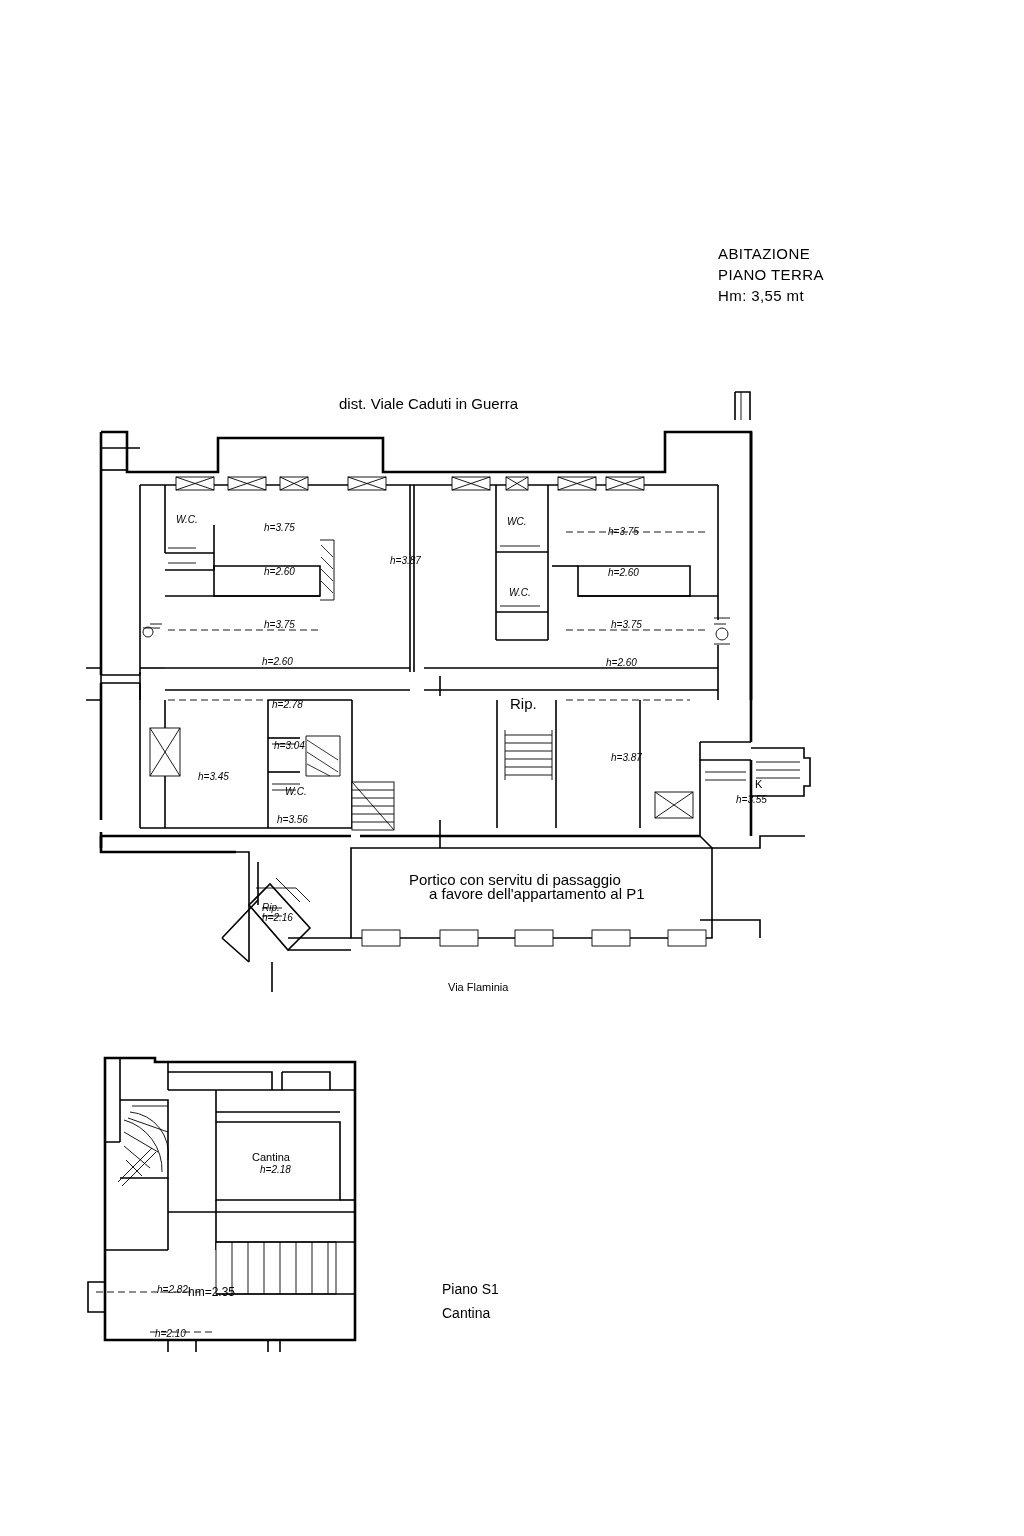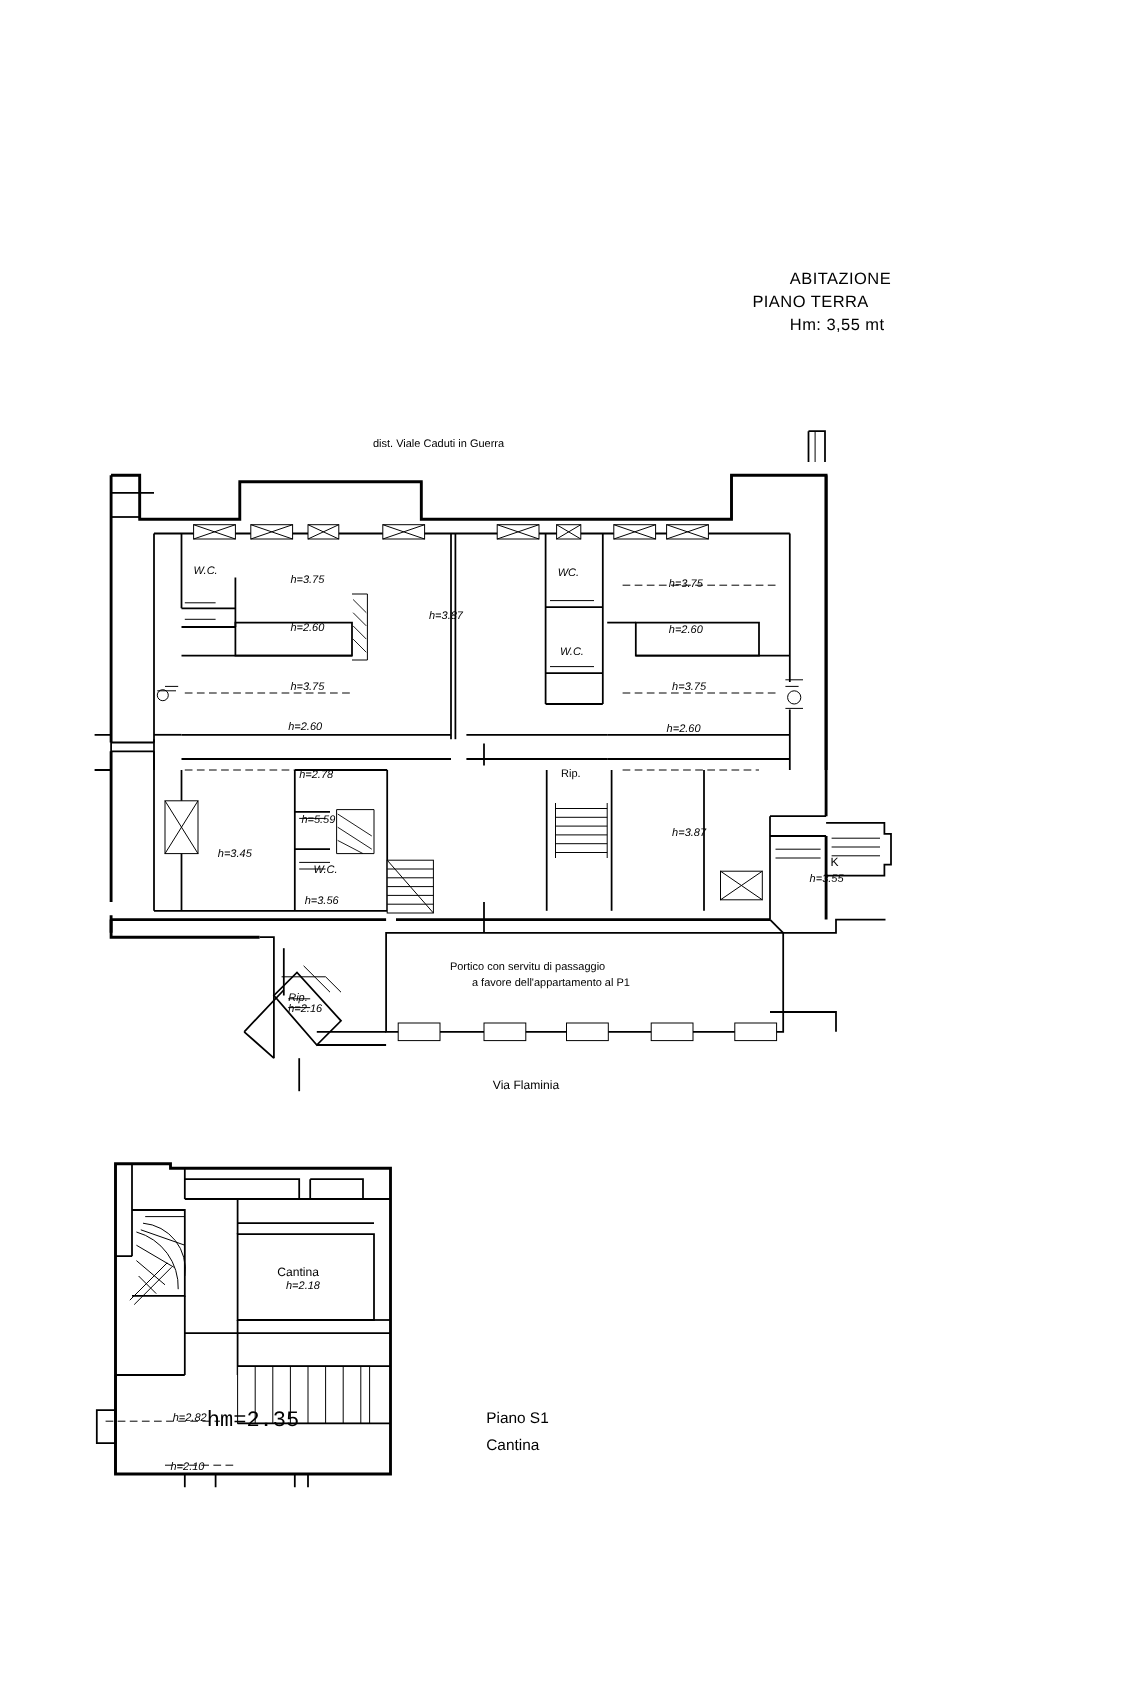--- a/index.html
+++ b/index.html
@@ -1,40 +1,40 @@
 <!DOCTYPE html>
 <html><head>
 <meta charset="utf-8">
 <style>
   html,body{margin:0;padding:0;background:#ffffff;}
   body{width:1024px;height:1536px;position:relative;font-family:"Liberation Sans",sans-serif;color:#000;}
   .page{position:absolute;left:0;top:0;width:860px;height:1536px;overflow:hidden;padding-left:12px;}
 
   
   .hdr{position:absolute;font-size:15px;line-height:21px;letter-spacing:.4px;}
-  .lbl{position:absolute;font-size:10px;line-height:12px;white-space:nowrap;}
+  .lbl{position:absolute;font-size:15px;line-height:12px;white-space:nowrap;}
   .lbl-sm{position:absolute;font-size:10px;line-height:10px;white-space:nowrap;font-style:italic;}
   .lbl-md{position:absolute;font-size:11px;line-height:14px;white-space:nowrap;}
   .lbl-lg{position:absolute;font-size:14px;line-height:18px;white-space:nowrap;}
-  .lbl-big{position:absolute;font-size:20px;line-height:20px;white-space:nowrap;font-family:Liberation Mono, monospace;}
+  .lbl-big{position:absolute;font-size:12px;line-height:20px;white-space:nowrap;}
 
   svg{position:absolute;left:0;top:0;}
   .w{fill:none;stroke:#000;stroke-width:1.6;}
   .w2{fill:none;stroke:#000;stroke-width:2.6;}
   .thin{fill:none;stroke:#000;stroke-width:0.9;}
   .dash{fill:none;stroke:#000;stroke-width:0.9;stroke-dasharray:7 4;}
   .hatch{fill:none;stroke:#000;stroke-width:0.8;}
 </style>
 </head>
 <body>
 
 <div class="page">
 
   <div class="hdr" style="left:718px;top:243px;">ABITAZIONE</div>
-  <div class="hdr" style="left:684px;top:264px;">PIANO TERRA</div>
+  <div class="hdr" style="left:718px;top:264px;">PIANO TERRA</div>
   <div class="hdr" style="left:718px;top:285px;text-align:center;">Hm: 3,55 mt</div>
 
   <div class="lbl" style="left:339px;top:398px;">dist. Viale Caduti in Guerra</div>
   <div class="lbl-md" style="left:448px;top:980px;text-align:center;">Via Flaminia</div>
 
   <div class="lbl" style="left:409px;top:874px;">Portico con servitu di passaggio</div>
   <div class="lbl" style="left:409px;top:888px;margin-left:20px;">a favore dell'appartamento al P1</div>
 
   <div class="lbl-lg" style="left:442px;top:1280px;">Piano S1</div>
   <div class="lbl-lg" style="left:442px;top:1304px;">Cantina</div>
@@ -213,21 +213,21 @@
   <div class="lbl-sm" style="left:264px;top:523px;">h=3.75</div>
   <div class="lbl-sm" style="left:264px;top:567px;">h=2.60</div>
   <div class="lbl-sm" style="left:390px;top:556px;">h=3.87</div>
   <div class="lbl-sm" style="left:608px;top:527px;">h=3.75</div>
   <div class="lbl-sm" style="left:608px;top:568px;">h=2.60</div>
   <div class="lbl-sm" style="left:264px;top:620px;">h=3.75</div>
   <div class="lbl-sm" style="left:262px;top:657px;">h=2.60</div>
   <div class="lbl-sm" style="left:611px;top:620px;">h=3.75</div>
   <div class="lbl-sm" style="left:606px;top:658px;">h=2.60</div>
   <div class="lbl-sm" style="left:272px;top:700px;">h=2.78</div>
-  <div class="lbl-sm" style="left:274px;top:741px;">h=5.59</div>
+  <div class="lbl-sm" style="left:274px;top:741px;">h=3.04</div>
   <div class="lbl-sm" style="left:198px;top:772px;">h=3.45</div>
   <div class="lbl-sm" style="left:611px;top:753px;">h=3.87</div>
 
   <svg width="1024" height="1536">
 
     <path class="w2" d="M105 1058 L155 1058 L155 1062 L355 1062 L355 1340 L105 1340 Z"></path>
     <path class="w" d="M105 1058 L105 1340"></path>
     <path class="w" d="M120 1058 L120 1142 M120 1142 L105 1142"></path>
 
     <path class="w" d="M168 1062 L168 1090 M168 1090 L355 1090"></path>

